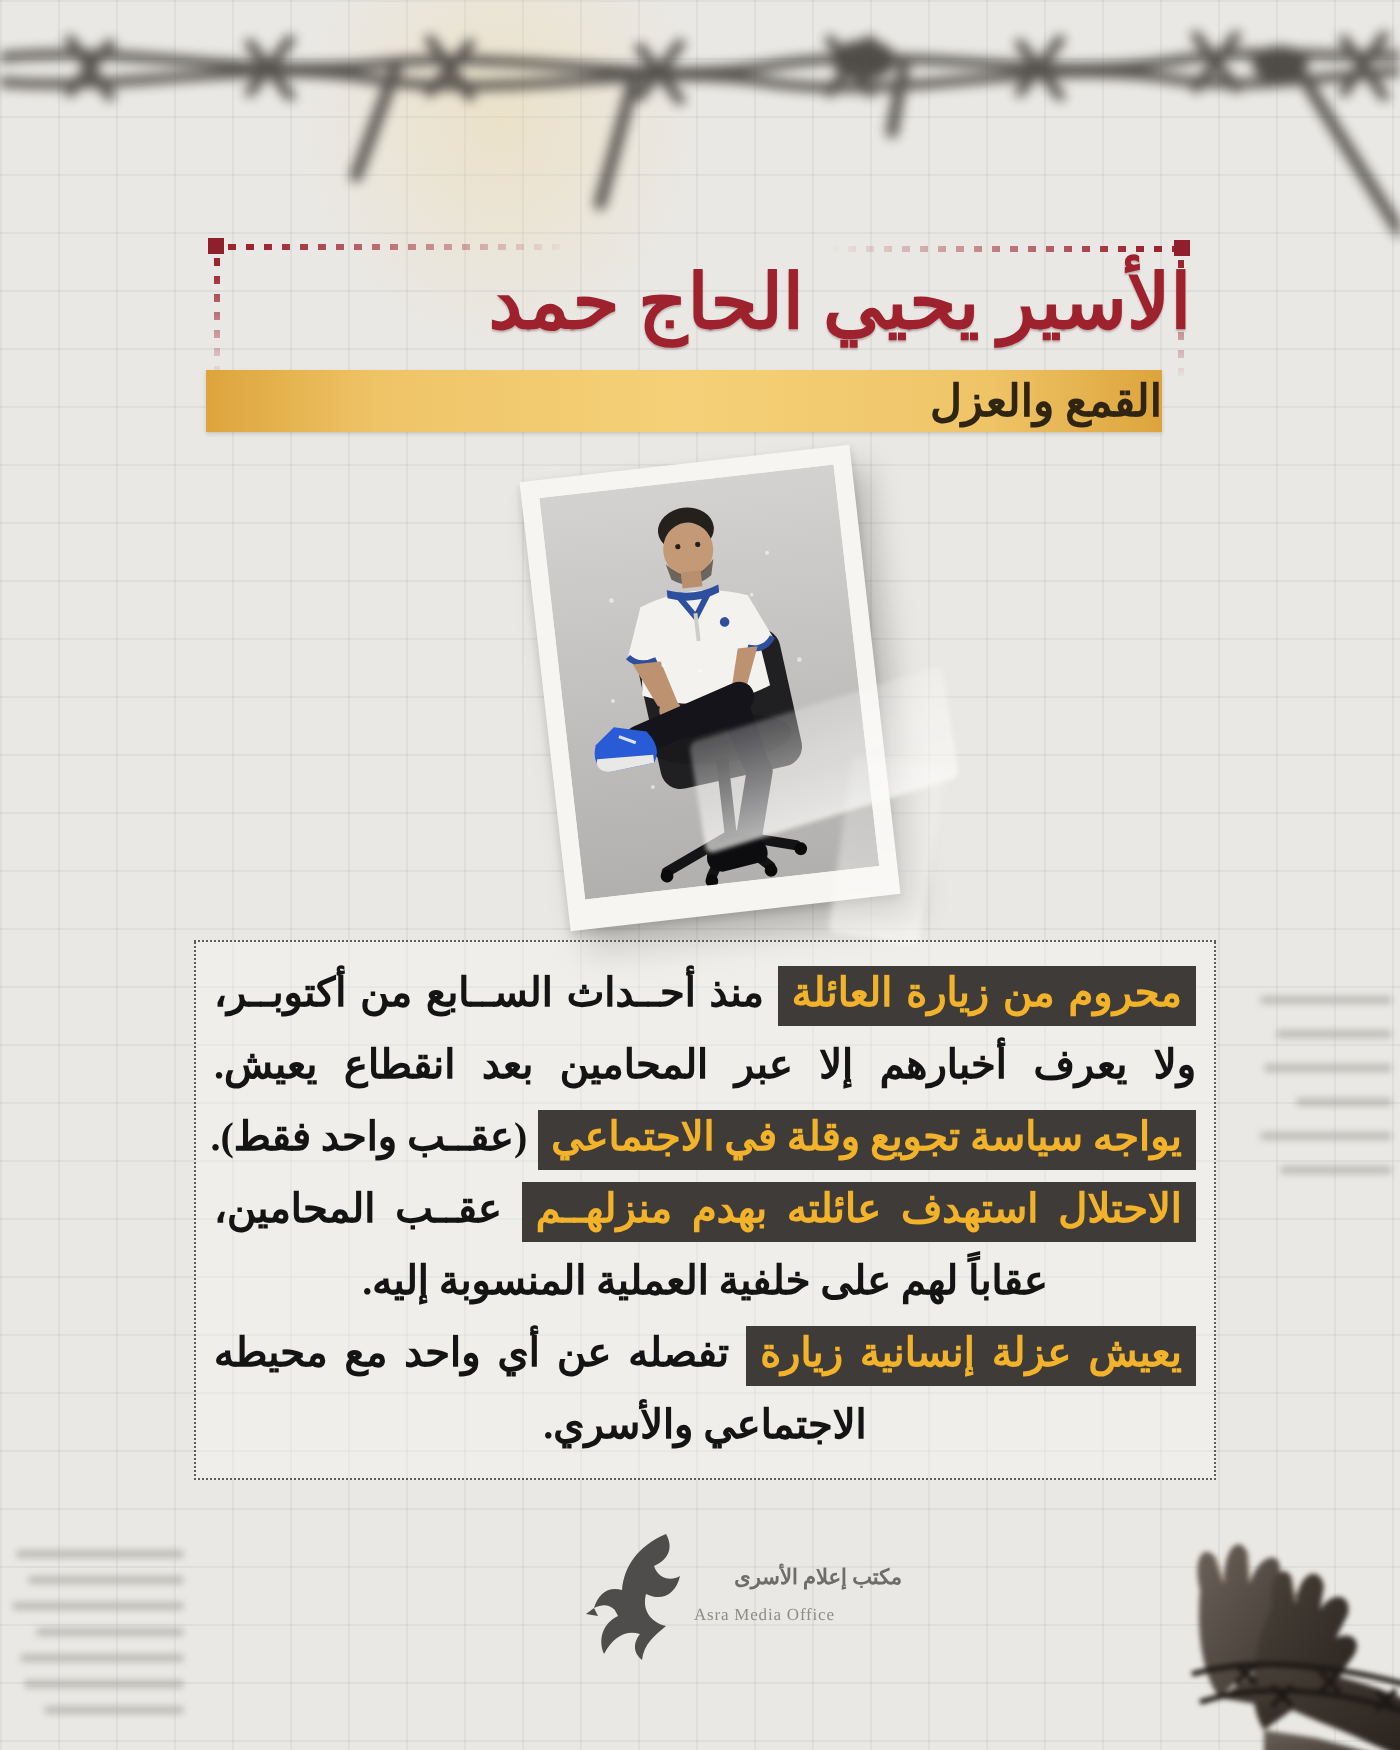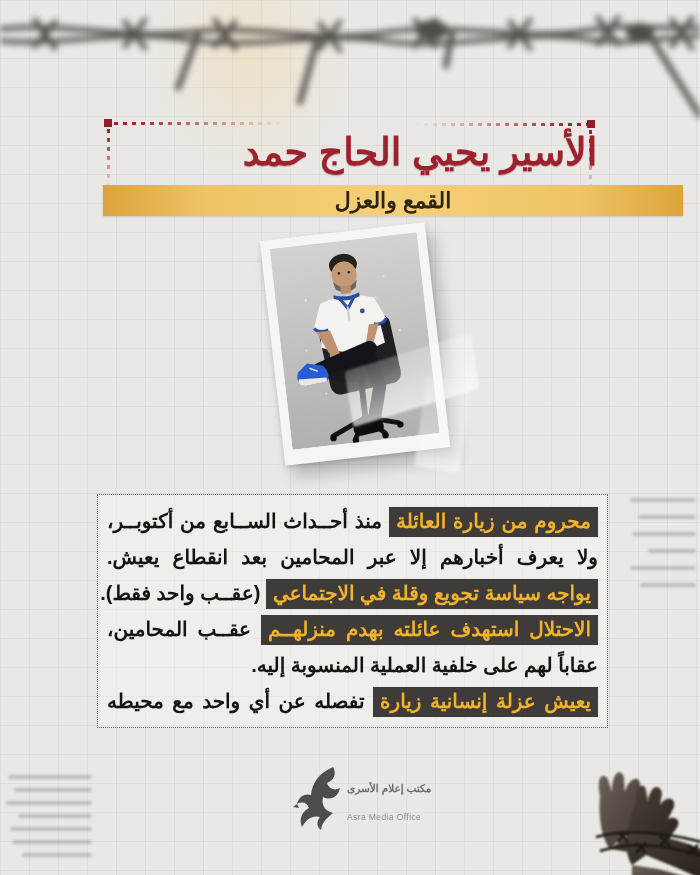--- a/index.html
+++ b/index.html
@@ -5,41 +5,41 @@
   html,body{margin:0;padding:0;background:#dcdad6;}
   *{box-sizing:border-box;}
   #poster{
     position:relative;width:700px;height:875px;overflow:hidden;
     background-color:#eae8e4;
     background-image:
       radial-gradient(ellipse 140px 160px at 250px 60px, rgba(238,213,150,0.35), transparent 70%),
       linear-gradient(rgba(125,135,150,0.11) 1px, transparent 1px),
       linear-gradient(90deg, rgba(125,135,150,0.11) 1px, transparent 1px);
     background-size:auto, 29px 29px, 29px 29px;
-    font-family:Liberation Sans, sans-serif;
+    font-family:Liberation Serif, serif;
     padding-left:29px;
   }
   
   .barbed-wire{position:absolute;top:-10px;left:0;filter:blur(3px);opacity:.88;}
   
   .bracket-sq{position:absolute;width:8px;height:8px;background:#8f1f2b;}
   .bracket-h{position:absolute;height:3px;background:repeating-linear-gradient(90deg,#9e2430 0 4px,transparent 4px 9px);}
   .bracket-v{position:absolute;width:3px;background:repeating-linear-gradient(180deg,#9e2430 0 4px,transparent 4px 9px);}
   .fade-right{-webkit-mask-image:linear-gradient(to right,#000 10%,transparent);mask-image:linear-gradient(to right,#000 10%,transparent);}
   .fade-left{-webkit-mask-image:linear-gradient(to left,#000 10%,transparent);mask-image:linear-gradient(to left,#000 10%,transparent);}
   .fade-down{-webkit-mask-image:linear-gradient(to bottom,#000 10%,transparent);mask-image:linear-gradient(to bottom,#000 10%,transparent);}
   .poster-title{
     position:absolute;left:180px;top:124px;width:480px;height:56px;
     text-align:center;font-size:38px;font-weight:bold;color:#9e212e;
     line-height:56px;direction:rtl;text-shadow:0 1px 1px rgba(60,0,0,0.25);
   }
   .banner{
-    position:absolute;left:103px;top:185px;width:580px;height:31px;
+    position:absolute;left:103px;top:185px;width:478px;height:31px;
     background:linear-gradient(90deg,#dda43c 0%,#efc467 18%,#f5d078 50%,#efc467 82%,#dda43c 100%);
-    text-align:center;direction:rtl;color:#2f2512;font-weight:bold;font-size:22px;line-height:31px;
+    text-align:right;direction:rtl;color:#2f2512;font-weight:bold;font-size:22px;line-height:31px;
     box-shadow:0 1px 2px rgba(0,0,0,0.15);
   }
   
   .photo-frame{
     position:absolute;left:272px;top:231px;width:166px;height:226px;
     background:#f7f5f2;padding:9px 9px 15px 9px;
     transform:rotate(-6.5deg);
     box-shadow:7px 12px 16px rgba(0,0,0,0.22), 0 2px 4px rgba(0,0,0,0.15);
   }
   .photo-frame svg{display:block;}
@@ -48,36 +48,36 @@
     background:linear-gradient(rgba(255,255,255,0.25),rgba(250,250,248,0.7));
     transform:rotate(-17deg) skewX(-8deg);border-radius:4px;filter:blur(1px);
   }
   .glare2{
     position:absolute;left:420px;top:380px;width:46px;height:90px;
     background:linear-gradient(rgba(255,255,255,0.15),rgba(252,252,250,0.55));
     transform:rotate(8deg);border-radius:4px;filter:blur(1.5px);
   }
   
   .info-box{
-    position:absolute;left:97px;top:494px;width:511px;
+    position:absolute;left:97px;top:470px;width:511px;
     border:1px dotted #5d5c5a;padding:8px 9px;direction:rtl;
     background:rgba(250,249,247,0.35);
   }
   .text-line{
     height:36px;line-height:36px;font-size:20px;font-weight:bold;color:#141414;
-    white-space:nowrap;text-align:right;
+    white-space:nowrap;text-align:center;
   }
   .text-line.justify{text-align:justify;text-align-last:justify;}
   .hl{background:#3e3b38;color:#f2b32b;padding:3px 7px 5px 7px;}
   
   .logo{position:absolute;left:293px;top:765px;width:160px;height:68px;}
   .logo svg{position:absolute;left:0;top:0;}
   .logo-text{position:absolute;left:54px;top:17px;width:104px;}
-  .logo-ar{direction:rtl;text-align:left;font-size:10.5px;font-weight:bold;color:#6f6d6a;}
-  .logo-en{font-size:8.5px;color:#8f8c88;letter-spacing:0.4px;margin-top:18px;}
+  .logo-ar{direction:rtl;text-align:right;font-size:10.5px;font-weight:bold;color:#6f6d6a;}
+  .logo-en{font-size:8.5px;color:#8f8c88;letter-spacing:0.4px;margin-top:7px;}
   
   .hands{position:absolute;right:-6px;bottom:-6px;filter:blur(1.2px);}
   
   .wm{position:absolute;filter:blur(1.8px);opacity:.55;}
   .wm .wm-line{background:#9a9894;border-radius:2px;height:4px;margin:9px 0 0 auto;}
 </style>
 </head>
 <body>
 
 <div id="poster">
@@ -199,20 +199,21 @@
   <div class="glare"></div>
   <div class="glare2"></div>
 
   <div class="info-box">
       <div class="text-line justify"><span class="hl">محروم من زيارة العائلة</span><span class="plain"> منذ أحــداث الســابع من أكتوبــر،</span></div>
       <div class="text-line justify"><span class="plain">ولا يعرف أخبارهم إلا عبر المحامين بعد انقطاع يعيش.</span></div>
       <div class="text-line justify"><span class="hl">يواجه سياسة تجويع وقلة في الاجتماعي</span><span class="plain"> (عقــب واحد فقط).</span></div>
       <div class="text-line justify"><span class="hl">الاحتلال استهدف عائلته بهدم منزلهــم</span><span class="plain"> عقــب المحامين،</span></div>
       <div class="text-line"><span class="plain">عقاباً لهم على خلفية العملية المنسوبة إليه.</span></div>
       <div class="text-line justify"><span class="hl">يعيش عزلة إنسانية زيارة</span><span class="plain"> تفصله عن أي واحد مع محيطه</span></div>
+      <div class="text-line"><span class="plain">الاجتماعي والأسري.</span></div>
     </div>
 
   <div class="logo">
     <svg width="50" height="66" viewBox="0 0 50 66">
       <path fill="#4f4d4b" d="M40,2 C26,8 19,18 18,30 C11,28 6,32 4,39 C10,36 14,38 16,43 C8,47 6,55 9,62 C14,53 20,50 27,52 C23,57 24,62 28,65 C29,57 34,53 40,48 C32,46 28,40 30,32 C38,36 45,32 47,23 C42,26 36,24 34,18 C41,15 44,9 40,2 Z"></path>
       <circle cx="13" cy="41" r="1.6" fill="#eae8e4"></circle>
       <path d="M4,39 L0,42 L6,43 Z" fill="#4f4d4b"></path>
     </svg>
     <div class="logo-text">
       <div class="logo-ar">مكتب إعلام الأسرى</div>

